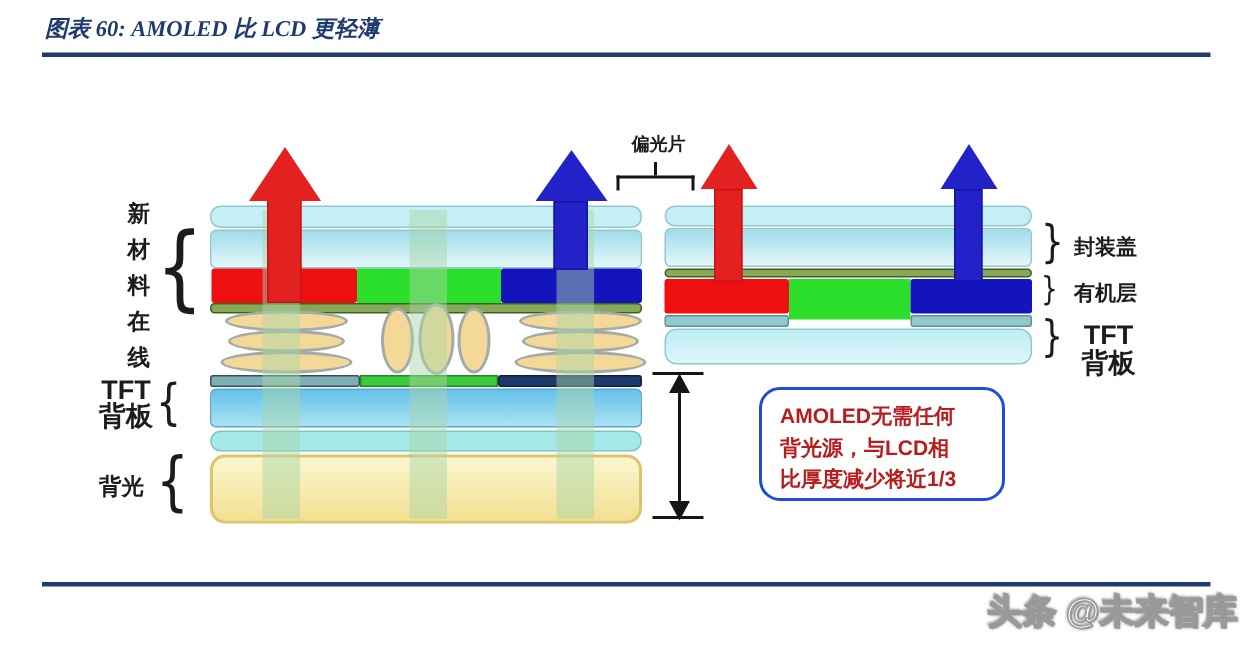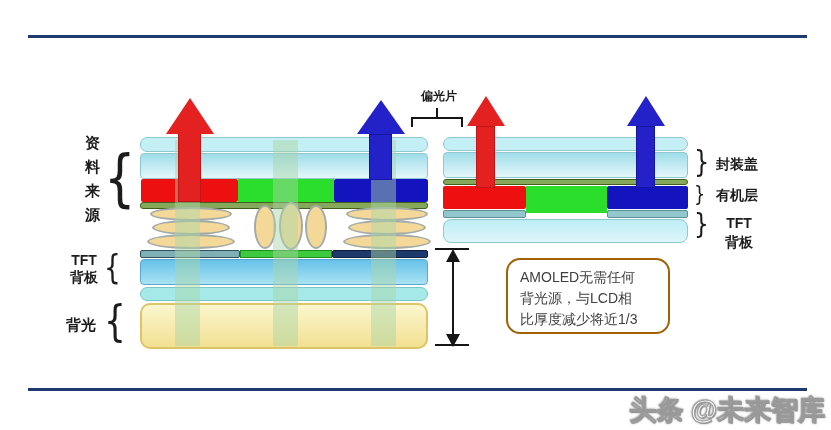--- a/index.html
+++ b/index.html
@@ -2,52 +2,53 @@
 <html><head>
 <meta charset="utf-8">
 <style>
   html,body{margin:0;padding:0;background:#ffffff;}
   #stage{position:relative;width:831px;height:430px;background:#ffffff;overflow:hidden;
          font-family:"Liberation Sans",sans-serif;}
   .abs{position:absolute;}
   .navy-italic{color:#1F3A6E;font-family:"Liberation Serif",serif;font-style:italic;font-weight:bold;}
   .hline{background:#1F3A6E;}
   .dia-title{color:#1c1c1c;font-weight:bold;text-align:center;letter-spacing:1px;}
-  .lbl{color:#1c1c1c;font-weight:bold;font-size:14px;line-height:17px;}
+  .lbl{color:#1c1c1c;font-weight:bold;font-size:18px;line-height:17px;}
   .multiline{white-space:pre-line;text-align:center;}
   .brace{color:#1c1c1c;font-family:"DejaVu Sans",sans-serif;font-weight:normal;line-height:1;
          transform:scaleX(0.8);transform-origin:left center;}
   .layer{box-sizing:border-box;}
   .lc-ell{border:2px solid #A3ABA8;background:#F4D897;border-radius:50%;box-sizing:border-box;}
   .beam{background:rgba(170,214,168,0.48);}
   .stem{box-sizing:border-box;}
   .tri{width:0;height:0;}
   .blk{background:#151515;}
-  #callout{border:2px solid #a16207;border-radius:14px;background:#fff;color:#404040;
-           font-weight:normal;font-size:14px;line-height:21px;white-space:pre-line;
+  #callout{border:2px solid #1d4ed8;border-radius:14px;background:#fff;color:#b91c1c;
+           font-weight:bold;font-size:14px;line-height:21px;white-space:pre-line;
            padding:7px 6px 0 12px;box-sizing:border-box;}
-  #watermark{color:#ffffff;font-weight:bold;font-size:27px;
+  #watermark{color:#ffffff;font-weight:bold;font-size:23px;
              -webkit-text-stroke:1px #999999;
              text-shadow:1px 1px 1px #8a8a8a,-1px -1px 1px #bbbbbb,0 0 3px rgba(90,90,90,0.6);}
 </style>
 </head>
 <body>
 
 <div id="stage">
 
+  <div class="abs navy-italic" style="left:30px;top:10px;font-size:15px;">图表 60:  AMOLED 比 LCD 更轻薄</div>
   <div class="abs hline" style="left:28px;top:35px;width:779px;height:3px;"></div>
 
 
   <div class="abs lbl" style="left:413px;top:88px;width:52px;font-size:12px;text-align:center;">偏光片</div>
   <div class="abs blk" style="left:411px;top:117px;width:52px;height:2px;"></div>
   <div class="abs blk" style="left:411px;top:117px;width:2px;height:10px;"></div>
   <div class="abs blk" style="left:461px;top:117px;width:2px;height:10px;"></div>
   <div class="abs blk" style="left:436px;top:108px;width:2px;height:9px;"></div>
 
-  <div class="abs lbl" style="left:84px;top:131px;width:17px;font-size:15px;line-height:24px;word-break:break-all;text-align:center;">资料来源</div>
+  <div class="abs lbl" style="left:84px;top:131px;width:17px;font-size:15px;line-height:24px;word-break:break-all;text-align:center;">新材料在线</div>
   <div class="abs brace" style="left:104px;top:147px;font-size:62px;">{</div>
   <div class="abs lbl multiline" style="left:62px;top:252px;width:44px;">TFT
 背板</div>
   <div class="abs brace" style="left:104px;top:251px;font-size:33px;">{</div>
   <div class="abs lbl" style="left:66px;top:316px;font-size:15px;">背光</div>
   <div class="abs brace" style="left:104px;top:300px;font-size:43px;">{</div>
 
   <div class="abs layer" style="left:140px;top:137px;width:288px;height:15px;background:#C4EFF4;border:1px solid #8FC8CE;border-radius:7px;"></div>
   <div class="abs layer" style="left:140px;top:153px;width:288px;height:26px;background:linear-gradient(180deg,#9FDDE9,#E4F7FA);border:1px solid #8FC8CE;border-radius:4px;"></div>
   <div class="abs layer" style="left:141px;top:179px;width:97px;height:23px;background:#EE0F10;border-radius:2px;"></div>

